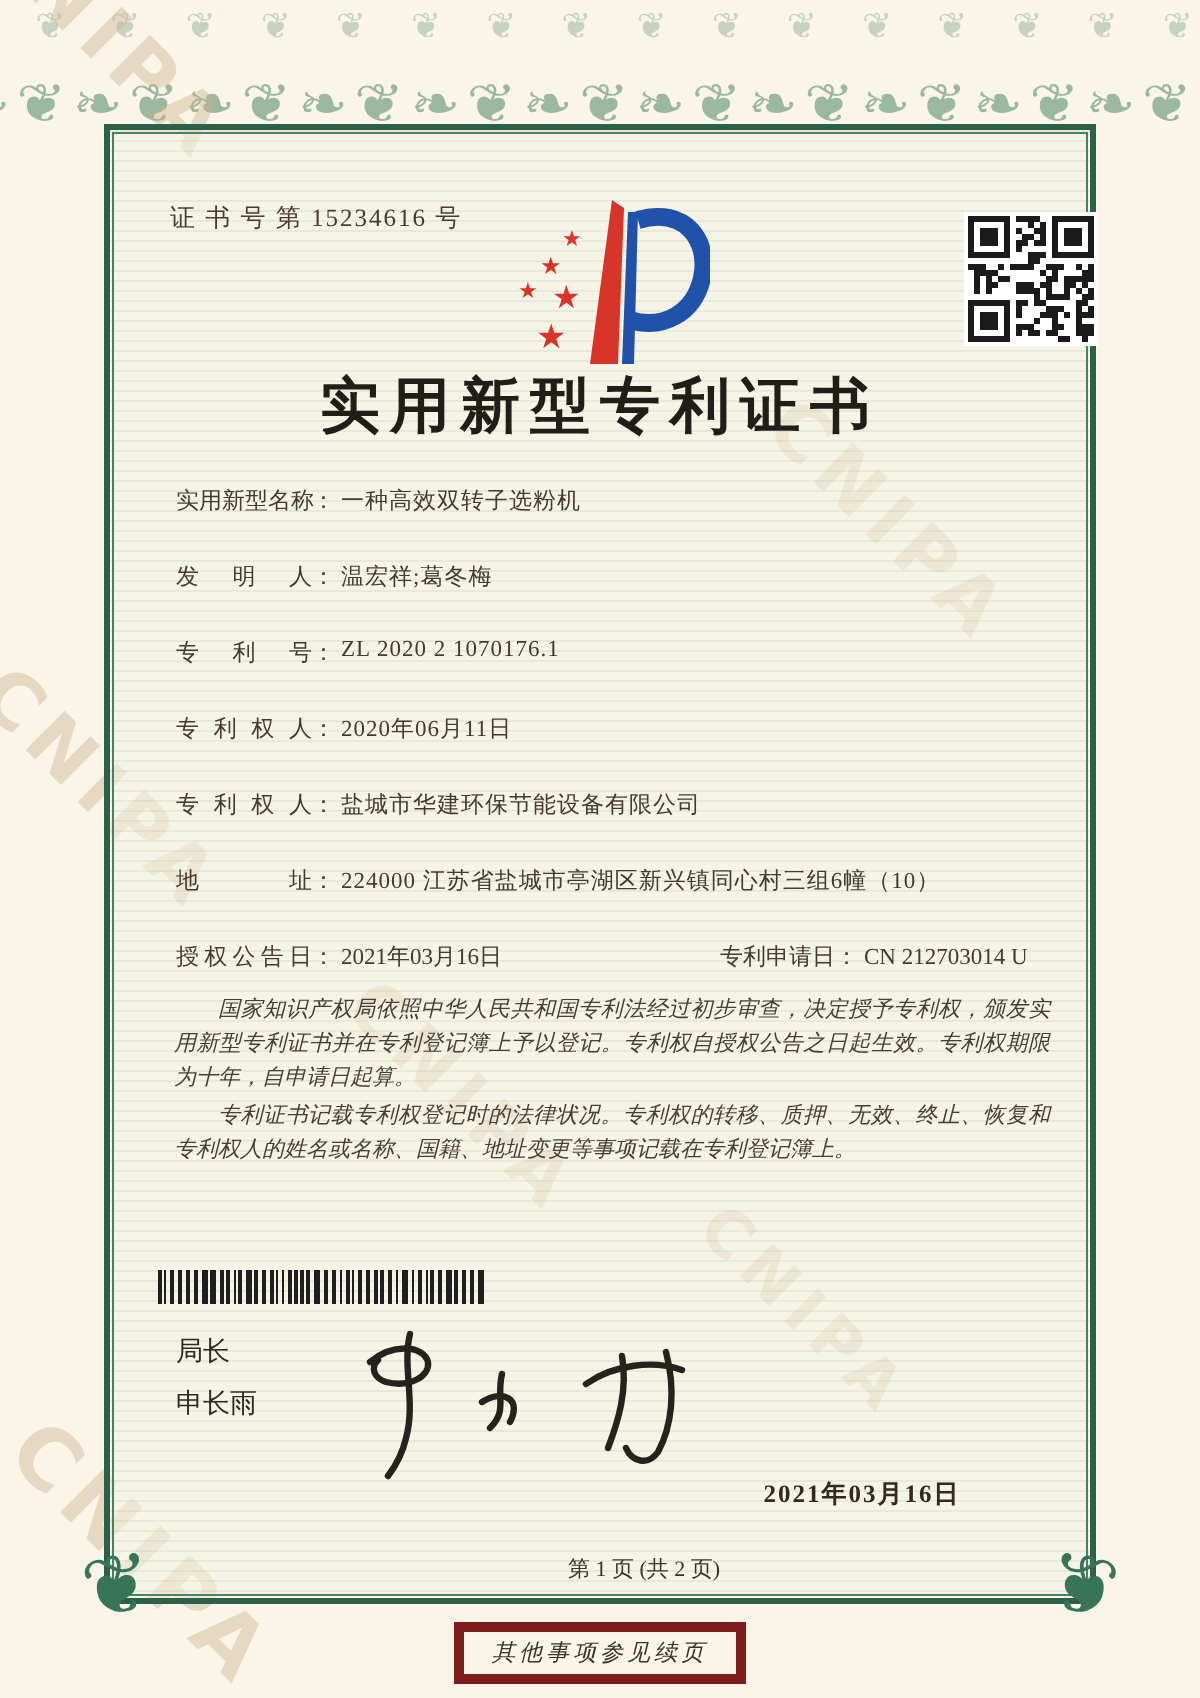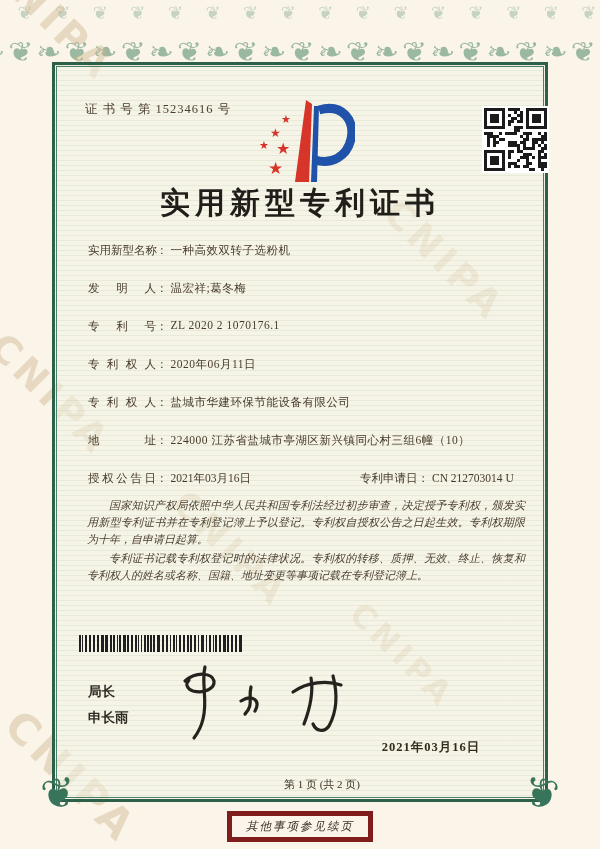--- a/index.html
+++ b/index.html
@@ -42,21 +42,21 @@
   .f-colon{display:inline-block;margin:0 3px 0 0;}
   .f-value{flex:1;letter-spacing:.5px;}
   .grant{height:30px;}
   .gpair1{display:inline-block;width:272px;}
   
   .body-text{position:absolute;left:32px;top:432px;width:438px;font-size:11px;line-height:17px;
              text-align:justify;color:#4a3e30;font-style:italic;}
   .body-text p{margin:0 0 2px 0;text-indent:2em;}
   
   .barcode{position:absolute;left:24px;top:570px;width:168px;height:17px;}
-  .officer{position:absolute;left:33px;top:614px;font-size:13.5px;font-weight:bold;color:#2e2922;line-height:26px;}
+  .officer{position:absolute;left:33px;top:598px;font-size:13.5px;font-weight:normal;color:#2e2922;line-height:26px;}
   .signature{position:absolute;left:112px;top:596px;width:200px;height:84px;}
   .issue-date{position:absolute;left:296px;top:674px;width:160px;text-align:center;
               font-size:12.5px;font-weight:bold;color:#33291d;letter-spacing:1px;}
   .page-info{position:absolute;left:0;right:0;top:712px;text-align:center;font-size:11px;color:#3d3326;margin-left:44px;}
   
   .cont-box{position:absolute;left:50%;top:811px;transform:translateX(-50%);z-index:2;
             border:5px solid #7f1d1d;padding:3px 14px;font-size:11.5px;color:#3c342b;
             font-style:italic;letter-spacing:2px;white-space:nowrap;}
 </style>
 </head>

